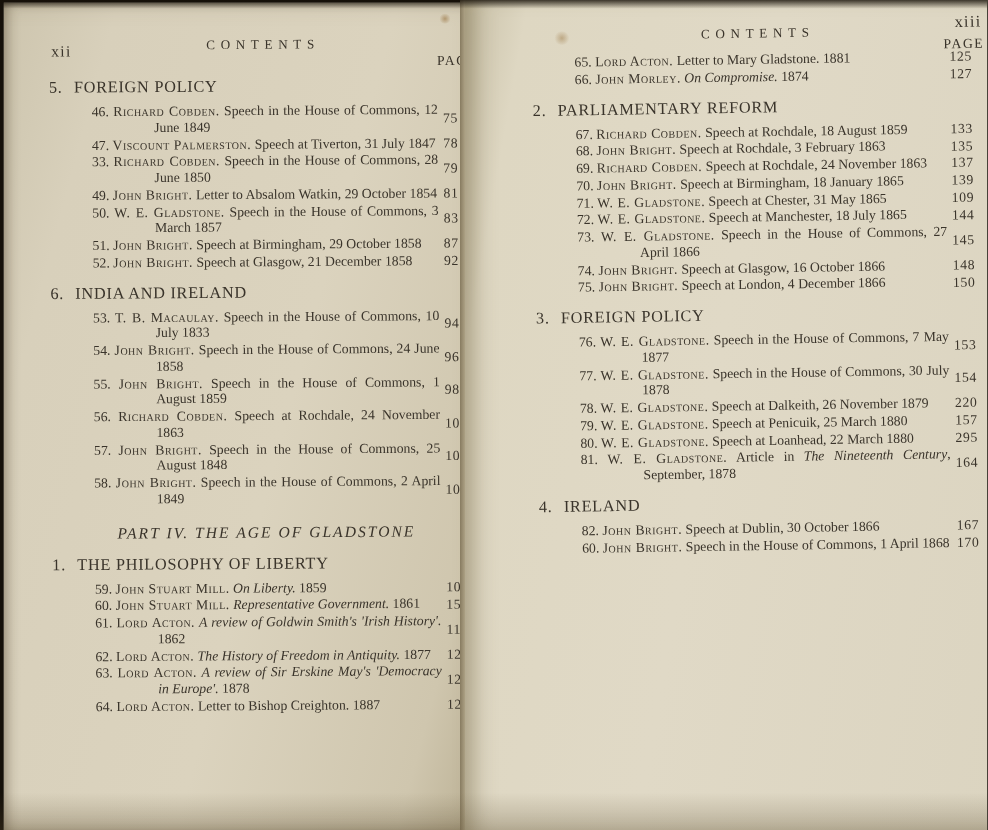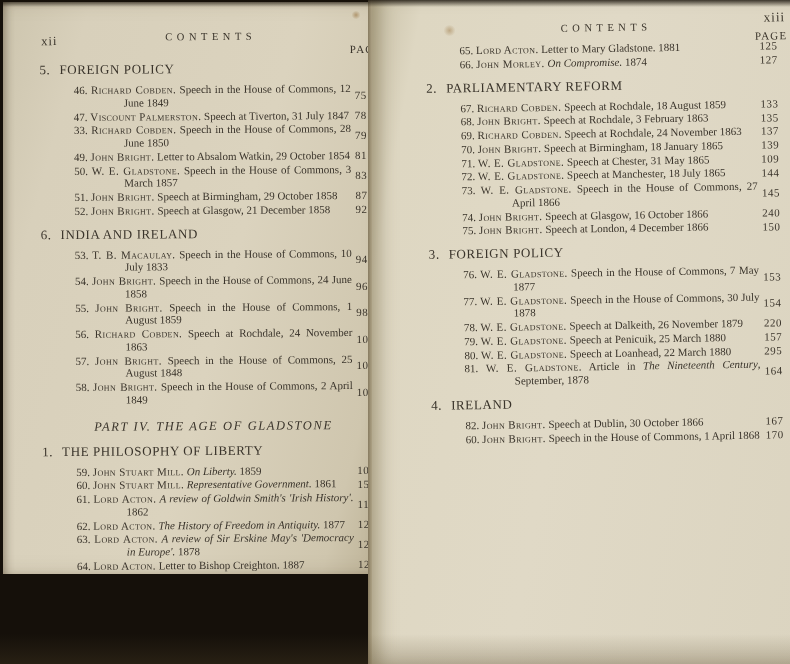--- a/index.html
+++ b/index.html
@@ -1,19 +1,19 @@
 <!DOCTYPE html>
 <html><head>
 <meta charset="utf-8">
 <style>
   html,body{margin:0;padding:0;background:#15100a;}
   .photo{position:relative;width:790px;height:664px;overflow:hidden;background:#15100a;
          font-family:"Liberation Serif", serif;}
   .page{position:absolute;color:#3a342b;padding-left:28px;}
-  .page-left{left:3px;top:2px;width:367px;height:572px;
+  .page-left{left:3px;top:2px;width:367px;height:662px;
     background:linear-gradient(105deg,#cdc5ae 0%,#d8d0bb 16%,#dbd3be 55%,#cfc6ae 86%,#b6ab8e 100%);
     box-shadow:inset 6px 2px 10px -4px rgba(55,40,20,.45), inset -18px 0 22px -8px rgba(95,80,50,.55);}
   .page-right{left:372px;top:0;width:418px;height:664px;
     background:linear-gradient(100deg,#c9c1a8 0%,#ded7c2 9%,#e0d9c6 45%,#dbd4c0 100%);
     box-shadow:inset 14px 0 18px -8px rgba(110,95,60,.5);}
   .gutter{position:absolute;left:368px;top:0;width:5px;height:664px;
     background:linear-gradient(to right,#877b60,#b5aa8d);}
   .page-inner{position:relative;height:100%;box-sizing:border-box;}
   .page-left .page-inner{padding:24px 14px 0 10px;transform:rotate(-0.4deg);}
   .page-right .page-inner{padding:12px 26px 0 30px;transform:rotate(-0.9deg);}
@@ -191,21 +191,21 @@
           <div class="entry">
             <div class="entry-text"><span class="num">72.</span> <span class="author">W. E. Gladstone.</span> <span>Speech at Manchester, 18 July 1865</span></div>
             <div class="pagenum">144</div>
           </div>
           <div class="entry">
             <div class="entry-text"><span class="num">73.</span> <span class="author">W. E. Gladstone.</span> <span>Speech in the House of Commons, 27 April 1866</span></div>
             <div class="pagenum">145</div>
           </div>
           <div class="entry">
             <div class="entry-text"><span class="num">74.</span> <span class="author">John Bright.</span> <span>Speech at Glasgow, 16 October 1866</span></div>
-            <div class="pagenum">240</div>
+            <div class="pagenum">148</div>
           </div>
           <div class="entry">
             <div class="entry-text"><span class="num">75.</span> <span class="author">John Bright.</span> <span>Speech at London, 4 December 1866</span></div>
             <div class="pagenum">150</div>
           </div>
           <div class="sec"><span class="sec-num">3.</span><span class="sec-title">FOREIGN POLICY</span></div>
           <div class="entry">
             <div class="entry-text"><span class="num">76.</span> <span class="author">W. E. Gladstone.</span> <span>Speech in the House of Commons, 7 May 1877</span></div>
             <div class="pagenum">153</div>
           </div>

